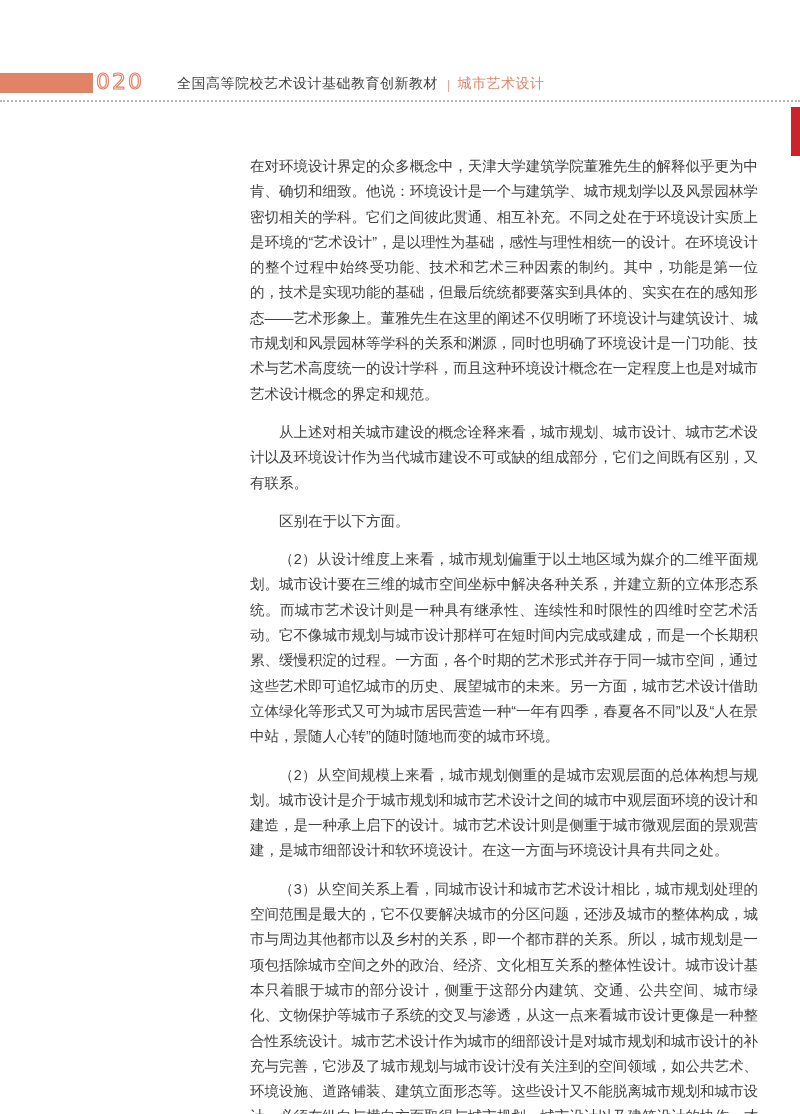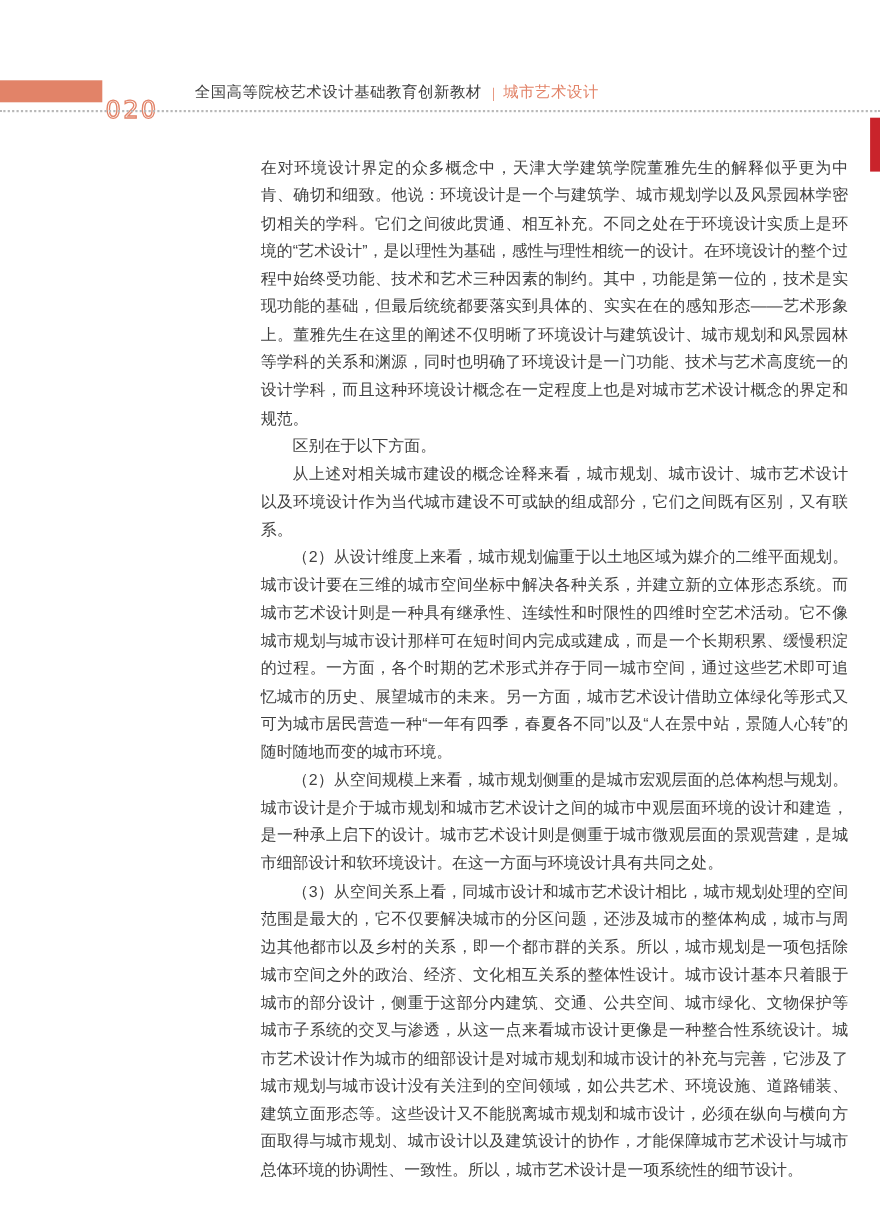--- a/index.html
+++ b/index.html
@@ -29,21 +29,20 @@
     left: 96px;
     top: 69px;
     font-size: 22px;
     line-height: 26px;
     letter-spacing: 2px;
     font-weight: 400;
     color: var(--accent, #e28368);
     -webkit-text-fill-color: #ffffff;
     -webkit-text-stroke: 1.2px var(--accent, #e28368);
     font-family: "DejaVu Sans", sans-serif;
-    margin-top: 19px;
   }
   .header-titles {
     position: absolute;
     left: 137px;
     top: 76px;
     height: 16px;
     display: flex;
     align-items: center;
     white-space: nowrap;
     padding-left: 40px;
@@ -88,21 +87,21 @@
     left: 237px;
     top: 141px;
     width: 534px;
     color: var(--body-text, #404040);
     font-size: 14.5px;
     line-height: 25.3px;
     text-align: justify;
     text-justify: inter-ideograph;
   }
   .body-text p {
-    margin: 0;
+    margin: 13px;
     padding: 0;
   }
   .body-text p.indent {
     text-indent: 2em;
   }
 </style>
 </head>
 <body>
 
 <div id="page">
@@ -116,20 +115,20 @@
       <span class="book-title">城市艺术设计</span>
     </div>
     <div class="dotted-rule"></div>
   </header>
 
   <div class="edge-tab"></div>
 
   <main class="body-text" id="body-text">
 
   <p>在对环境设计界定的众多概念中，天津大学建筑学院董雅先生的解释似乎更为中肯、确切和细致。他说：环境设计是一个与建筑学、城市规划学以及风景园林学密切相关的学科。它们之间彼此贯通、相互补充。不同之处在于环境设计实质上是环境的“艺术设计”，是以理性为基础，感性与理性相统一的设计。在环境设计的整个过程中始终受功能、技术和艺术三种因素的制约。其中，功能是第一位的，技术是实现功能的基础，但最后统统都要落实到具体的、实实在在的感知形态——艺术形象上。董雅先生在这里的阐述不仅明晰了环境设计与建筑设计、城市规划和风景园林等学科的关系和渊源，同时也明确了环境设计是一门功能、技术与艺术高度统一的设计学科，而且这种环境设计概念在一定程度上也是对城市艺术设计概念的界定和规范。</p>
+      <p class="indent">从上述对相关城市建设的概念诠释来看，城市规划、城市设计、城市艺术设计以及环境设计作为当代城市建设不可或缺的组成部分，它们之间既有区别，又有联系。</p>
       <p class="indent">区别在于以下方面。</p>
-      <p class="indent">从上述对相关城市建设的概念诠释来看，城市规划、城市设计、城市艺术设计以及环境设计作为当代城市建设不可或缺的组成部分，它们之间既有区别，又有联系。</p>
       <p class="indent">（2）从设计维度上来看，城市规划偏重于以土地区域为媒介的二维平面规划。城市设计要在三维的城市空间坐标中解决各种关系，并建立新的立体形态系统。而城市艺术设计则是一种具有继承性、连续性和时限性的四维时空艺术活动。它不像城市规划与城市设计那样可在短时间内完成或建成，而是一个长期积累、缓慢积淀的过程。一方面，各个时期的艺术形式并存于同一城市空间，通过这些艺术即可追忆城市的历史、展望城市的未来。另一方面，城市艺术设计借助立体绿化等形式又可为城市居民营造一种“一年有四季，春夏各不同”以及“人在景中站，景随人心转”的随时随地而变的城市环境。</p>
       <p class="indent">（2）从空间规模上来看，城市规划侧重的是城市宏观层面的总体构想与规划。城市设计是介于城市规划和城市艺术设计之间的城市中观层面环境的设计和建造，是一种承上启下的设计。城市艺术设计则是侧重于城市微观层面的景观营建，是城市细部设计和软环境设计。在这一方面与环境设计具有共同之处。</p>
       <p class="indent">（3）从空间关系上看，同城市设计和城市艺术设计相比，城市规划处理的空间范围是最大的，它不仅要解决城市的分区问题，还涉及城市的整体构成，城市与周边其他都市以及乡村的关系，即一个都市群的关系。所以，城市规划是一项包括除城市空间之外的政治、经济、文化相互关系的整体性设计。城市设计基本只着眼于城市的部分设计，侧重于这部分内建筑、交通、公共空间、城市绿化、文物保护等城市子系统的交叉与渗透，从这一点来看城市设计更像是一种整合性系统设计。城市艺术设计作为城市的细部设计是对城市规划和城市设计的补充与完善，它涉及了城市规划与城市设计没有关注到的空间领域，如公共艺术、环境设施、道路铺装、建筑立面形态等。这些设计又不能脱离城市规划和城市设计，必须在纵向与横向方面取得与城市规划、城市设计以及建筑设计的协作，才能保障城市艺术设计与城市总体环境的协调性、一致性。所以，城市艺术设计是一项系统性的细节设计。</p>
     </main>
 
 </div>
 
 </body></html>

